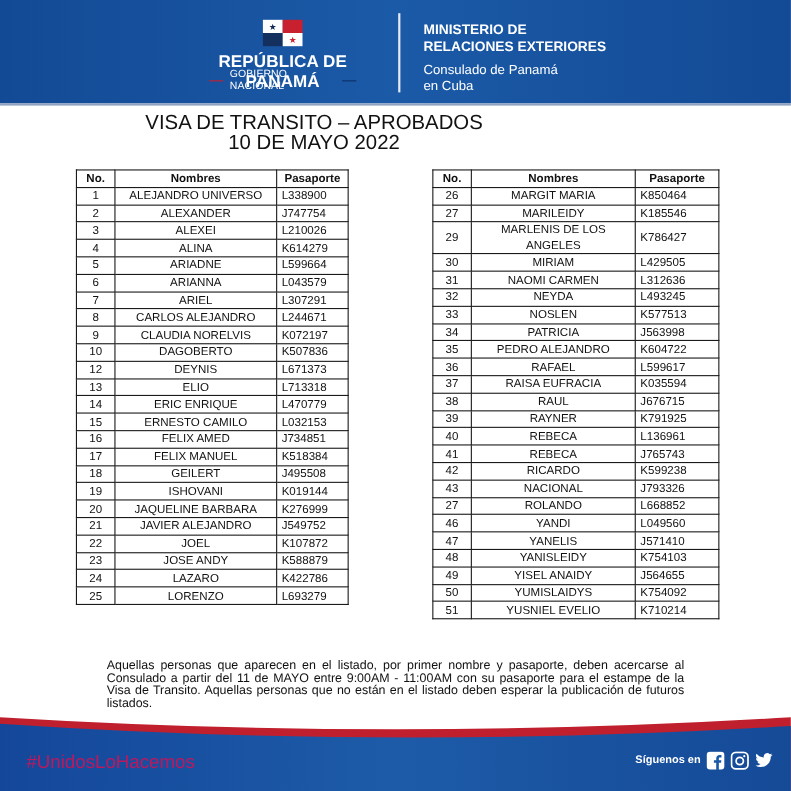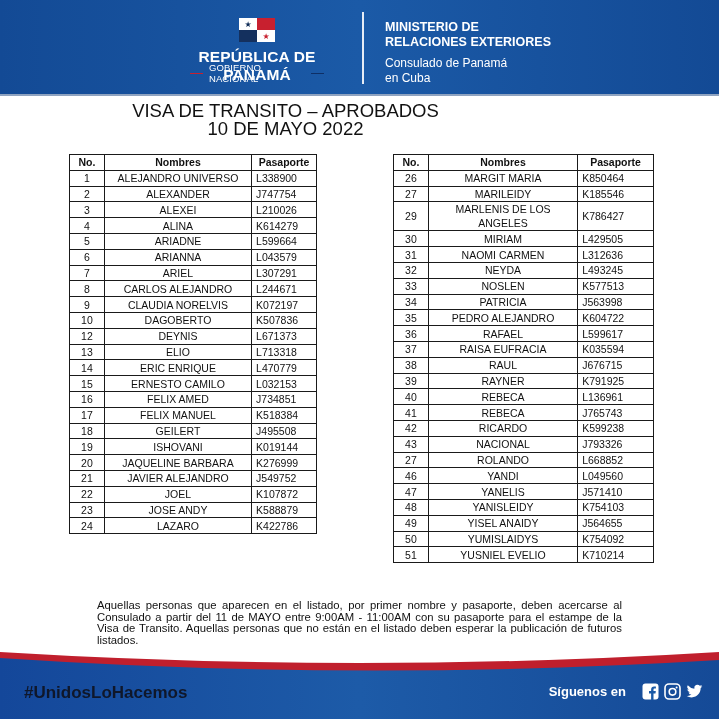--- a/index.html
+++ b/index.html
@@ -69,26 +69,26 @@
   .notice {
     position: absolute; left: 97px; top: 600px; width: 525px;
     font-size: 11.3px; line-height: 11.5px; text-align: justify; color: #111;
   }
   .notice b { font-weight: normal; }
 
   .footer-wave {
     position: absolute; left: 0; top: 648px; width: 719px; height: 71px;
   }
   .hashtag {
-    position: absolute; left: 24px; top: 683px; color: #0f172a; font-weight: bold; font-size: 17px;
+    position: absolute; left: 24px; top: 683px; color: #be185d; font-weight: normal; font-size: 17px;
   }
   .follow {
     position: absolute; right: 16px; top: 683px; display: flex; align-items: center; gap: 5px; color: #fff;
   }
-  .follow-text { font-weight: bold; font-size: 13px; margin-right: 11px; }
+  .follow-text { font-weight: bold; font-size: 10px; margin-right: 0; }
   .soc { width: 17px; height: 17px; display: inline-flex; align-items: center; justify-content: center; }
 </style>
 </head>
 <body>
 
 <div class="header">
   <div class="flag">
     <div class="q q1">
         <span>★</span>
       </div>
@@ -241,20 +241,25 @@
       </tr>
       <tr>
         <td class="no">23</td>
         <td class="nm">JOSE ANDY</td>
         <td class="pp">K588879</td>
       </tr>
       <tr>
         <td class="no">24</td>
         <td class="nm">LAZARO</td>
         <td class="pp">K422786</td>
+      </tr>
+      <tr>
+        <td class="no">25</td>
+        <td class="nm">LORENZO</td>
+        <td class="pp">L693279</td>
       </tr>
     </tbody>
 </table>
 
 <table class="visa" id="table-right">
   <colgroup>
       <col class="c1">
       <col class="c2">
       <col class="c3">
     </colgroup>

